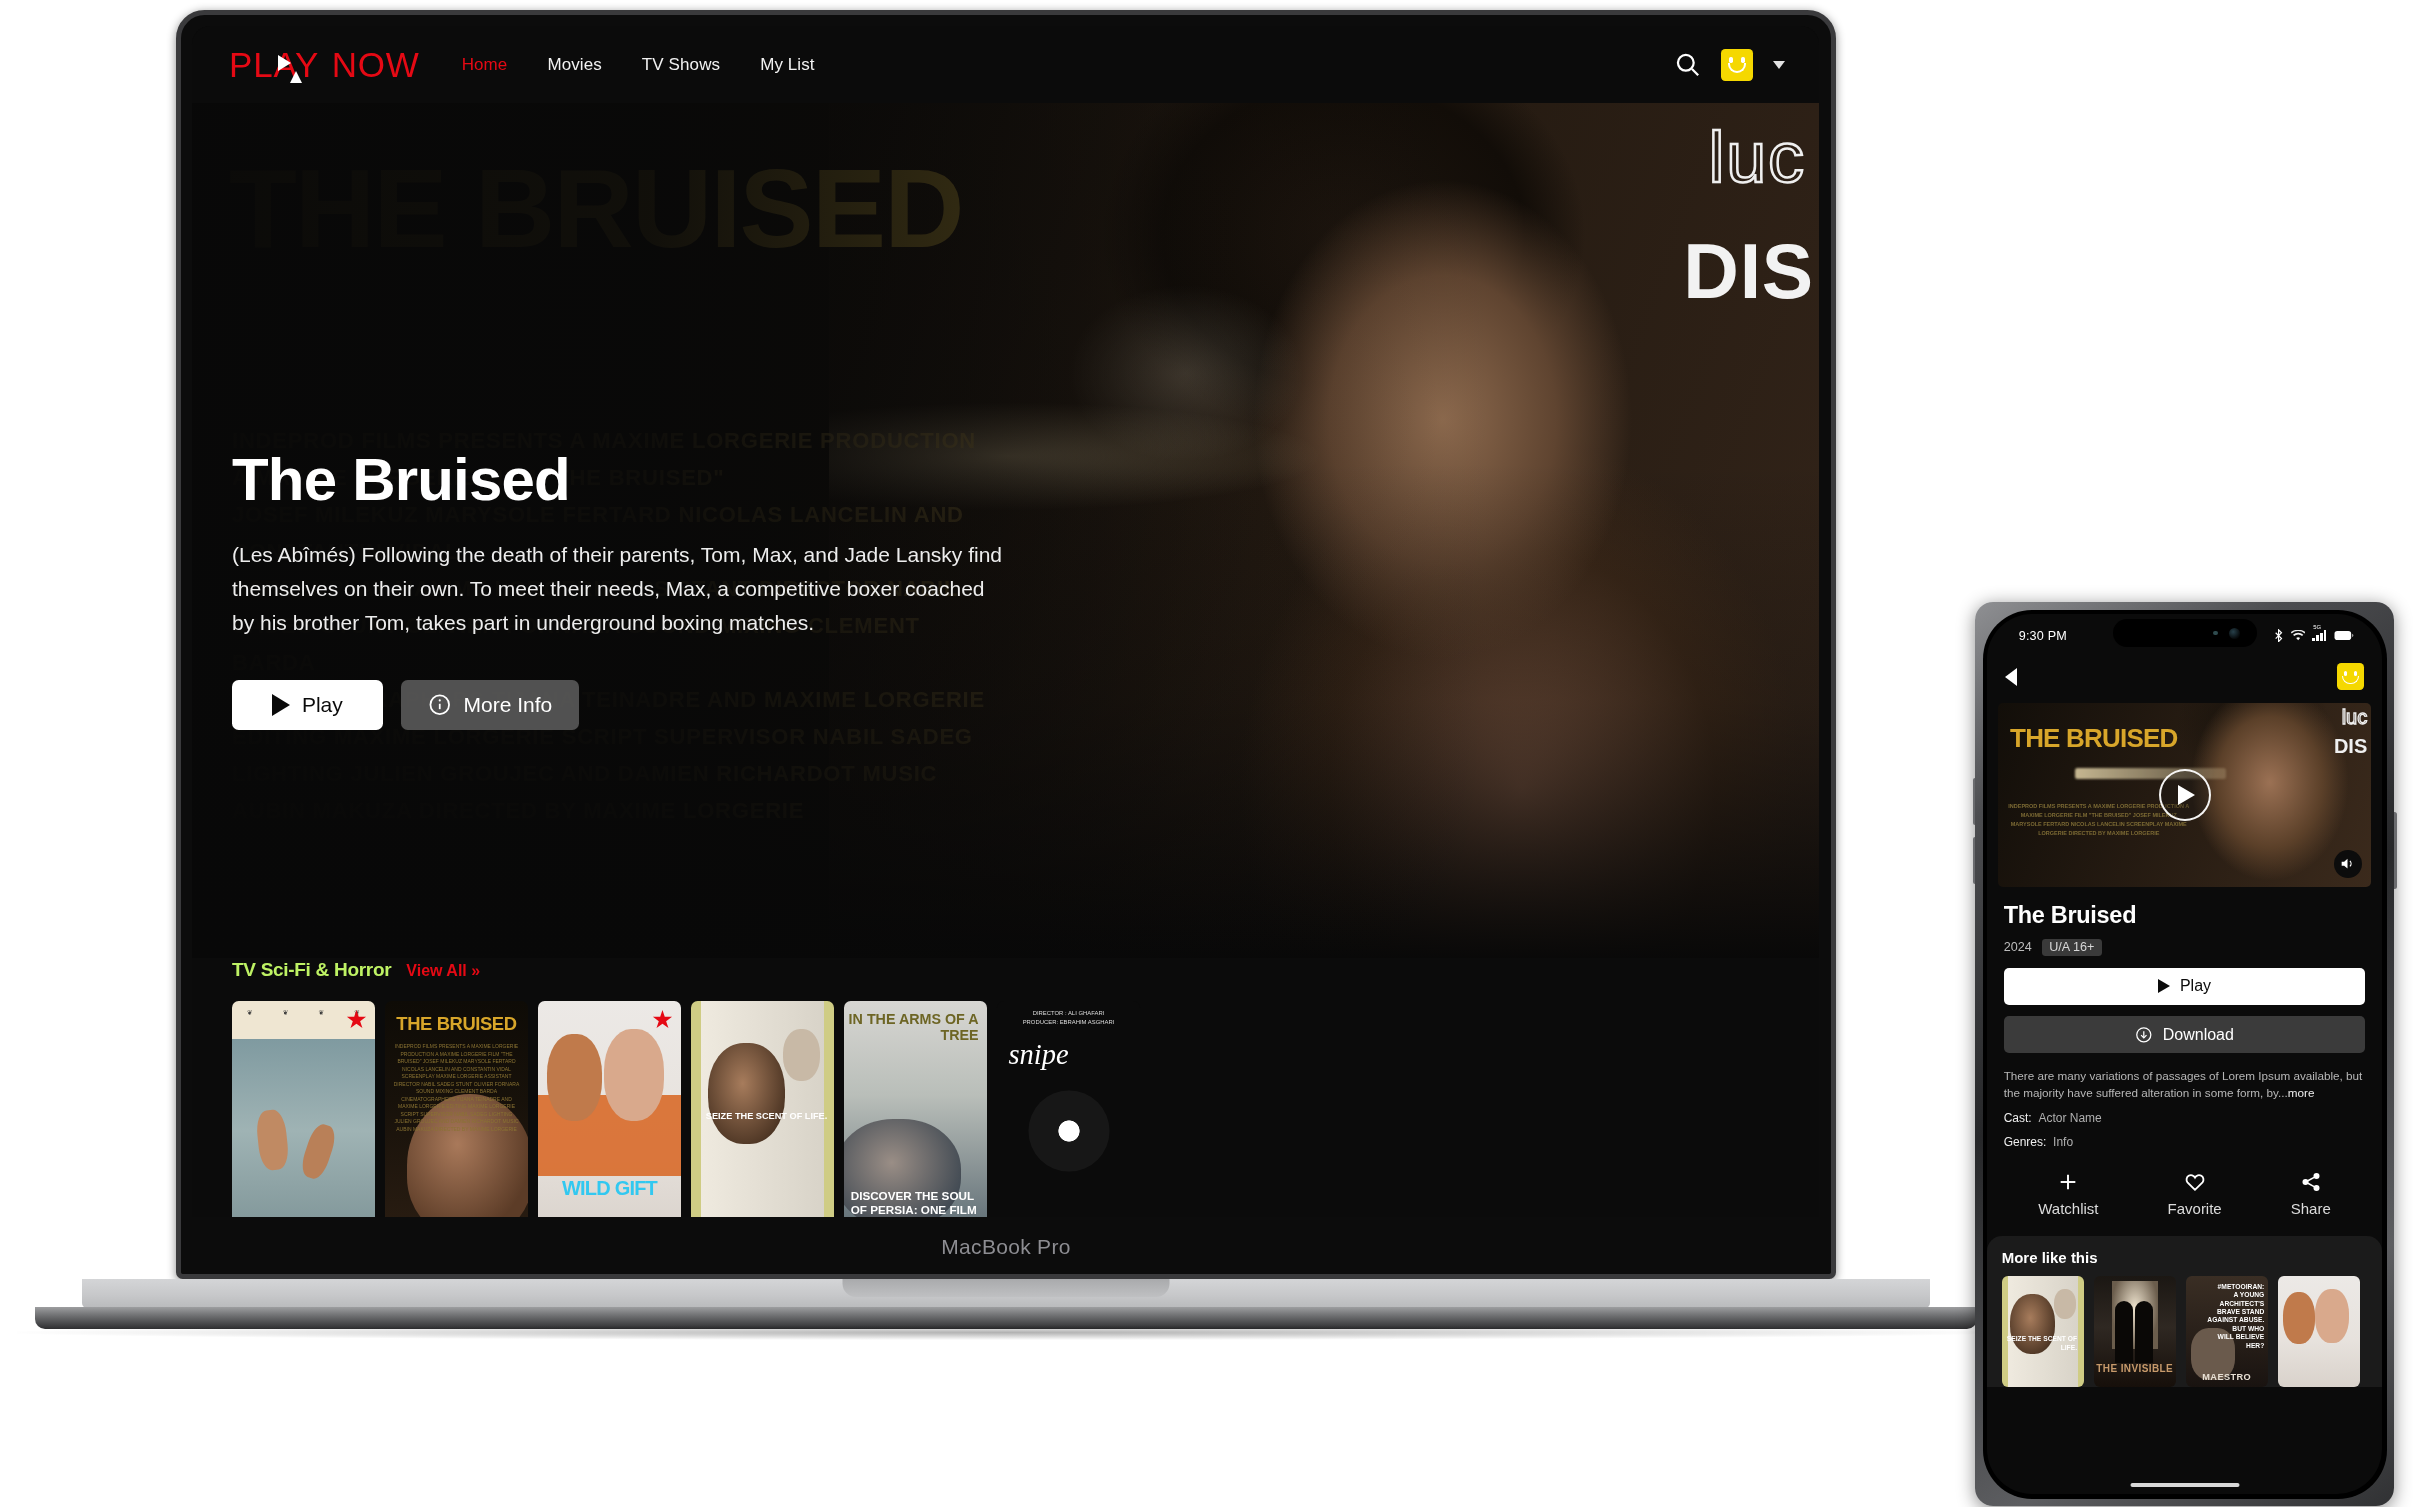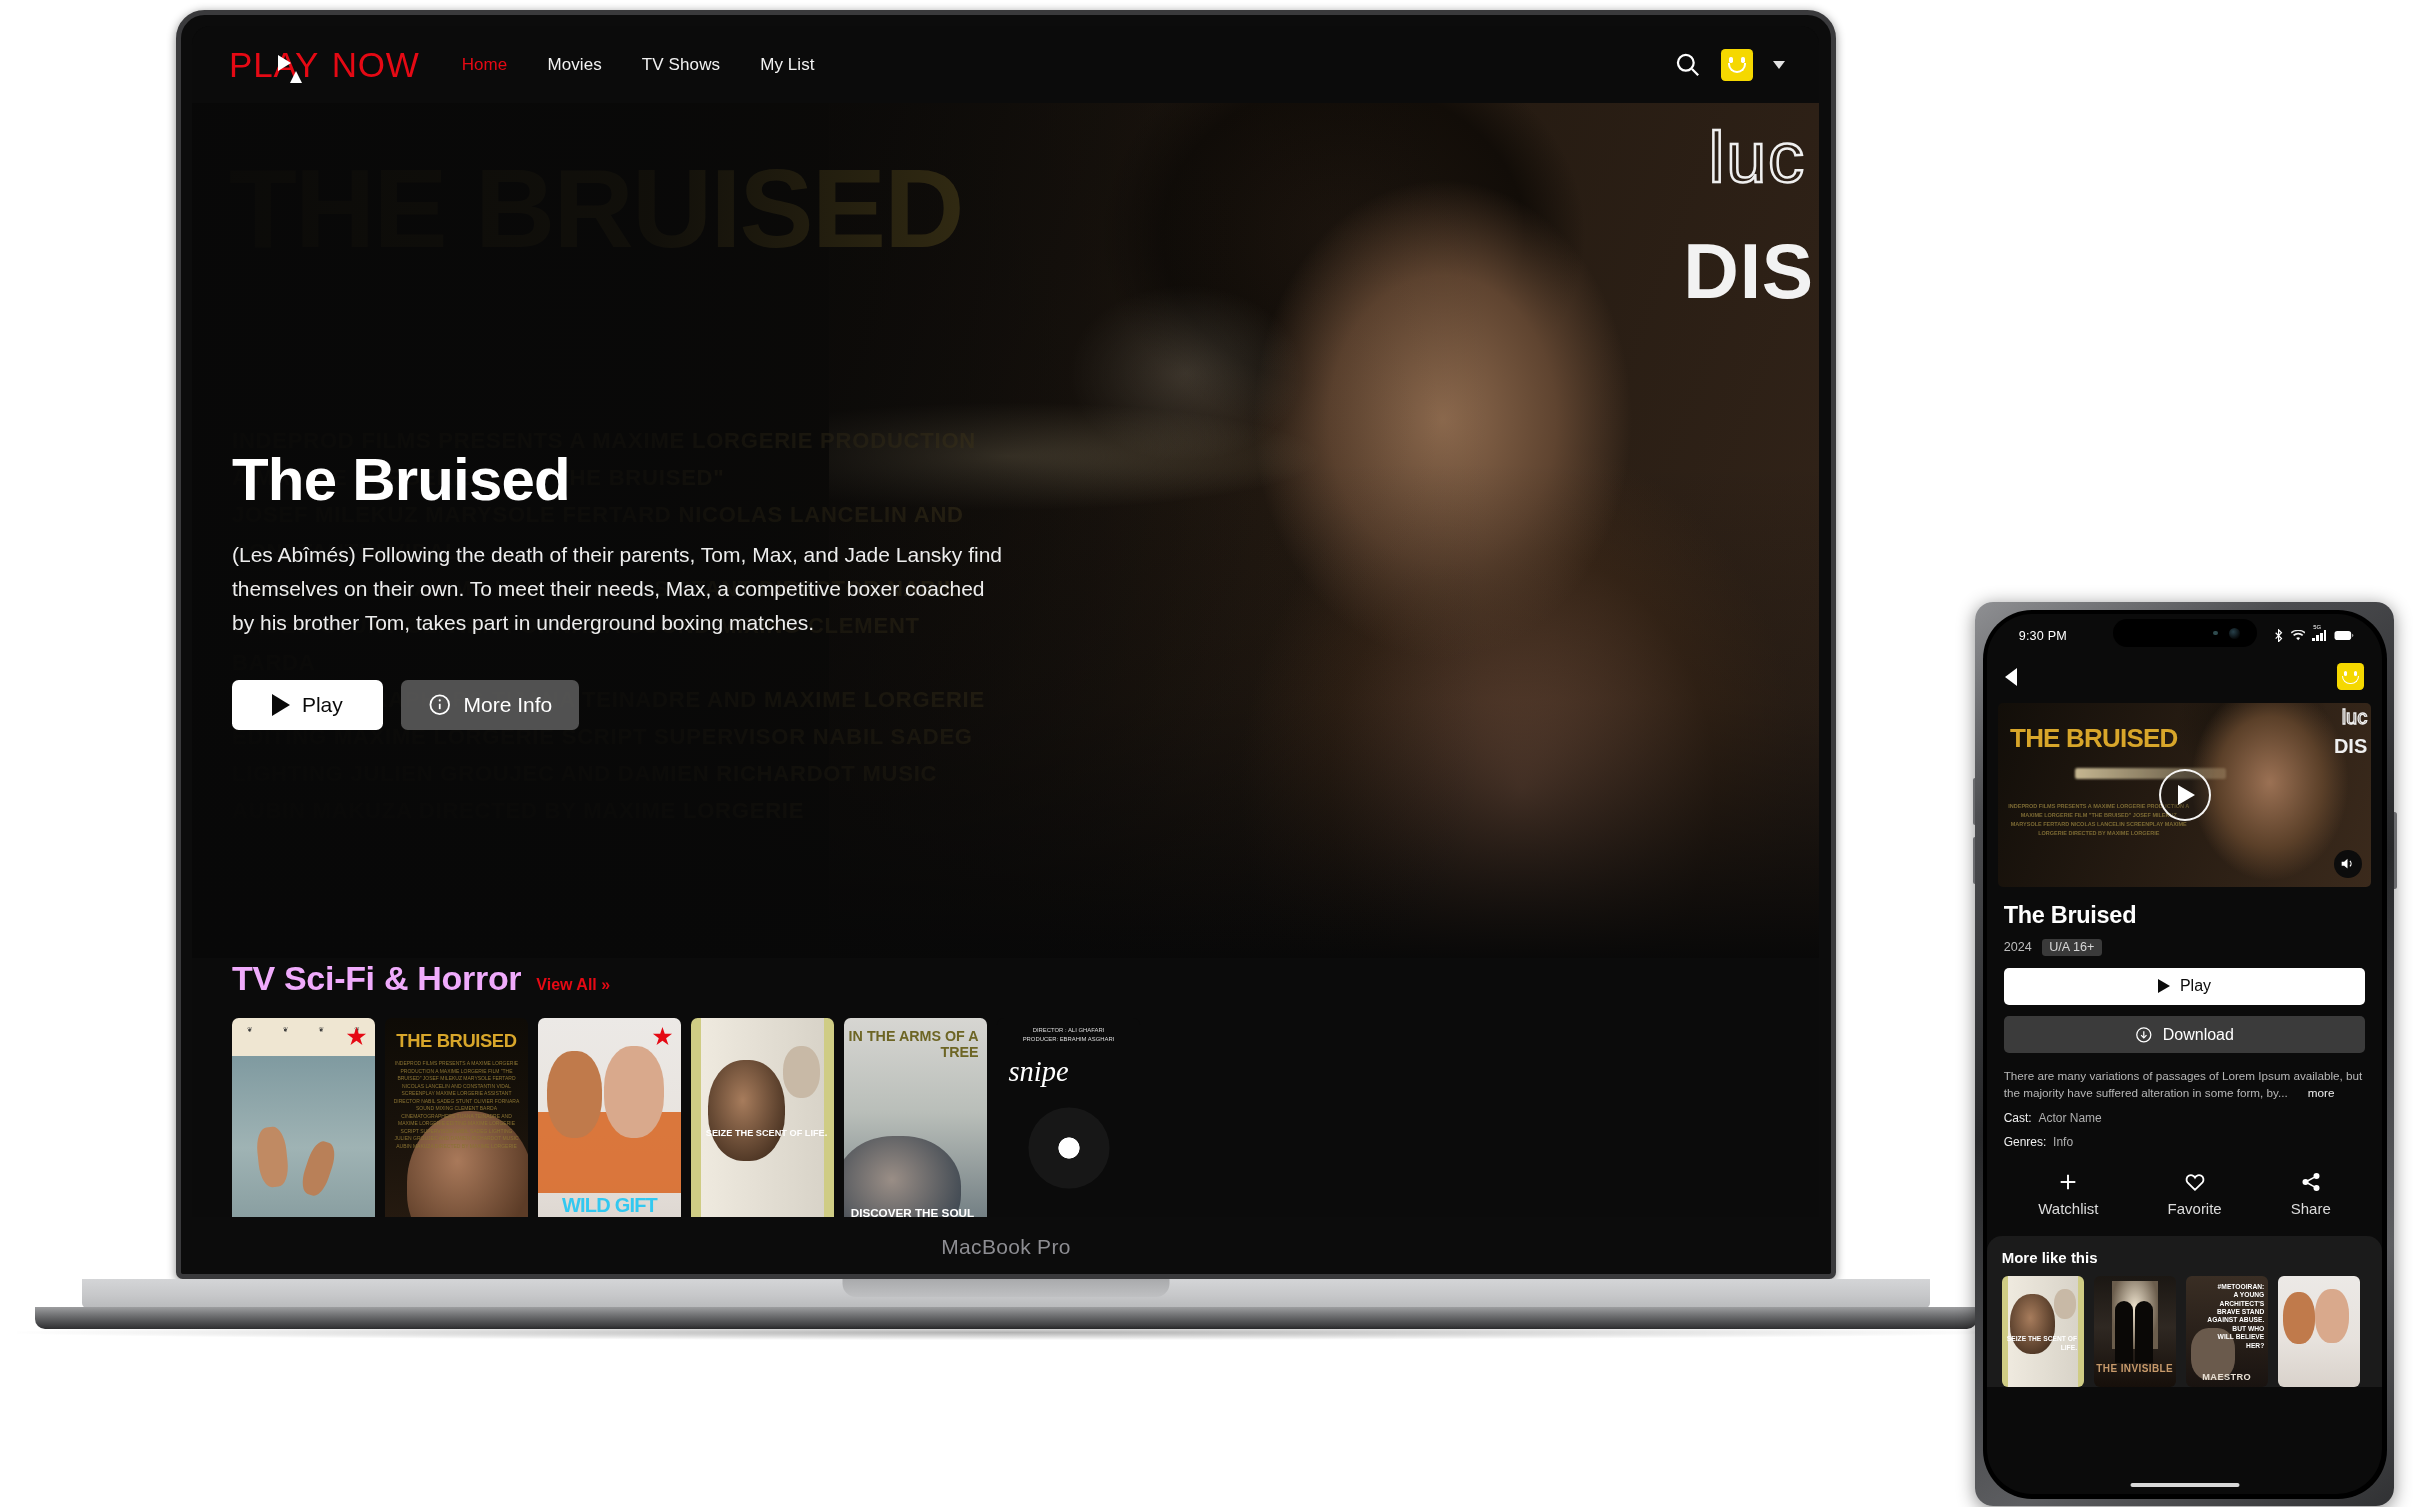--- a/index.html
+++ b/index.html
@@ -136,21 +136,21 @@
     border-radius: 6.7px; font-size: 21px; font-weight: 500; cursor: pointer; border: none;
   }
   .btn-play { background: #fff; color: #0a0a0a; min-width: 151px; justify-content: center; }
   .btn-info { background: rgba(109,109,110,.72); color: #fff; }
   .tri-play { width: 0; height: 0; border-top: 11px solid transparent;
     border-bottom: 11px solid transparent; border-left: 18.4px solid #0a0a0a; }
 
   
   .row-sect { position: absolute; left: 0; top: 933px; width: 100%; }
   .row-head { display: flex; align-items: baseline; gap: 15px; padding: 0 40px; }
-  .row-title { color: #f0abfc; font-size: 34px; font-weight: 700; letter-spacing: -0.3px; }
+  .row-title { color: #bef264; font-size: 19px; font-weight: 700; letter-spacing: -0.3px; }
   .row-viewall { color: #e50914; font-size: 16px; font-weight: 700; cursor: pointer; }
   .cards { display: flex; gap: 10px; padding: 20px 0 0 40px; }
   .card {
     position: relative; width: 143px; height: 236px; border-radius: 6.7px;
     overflow: hidden; flex: 0 0 auto; background: #151515;
   }
   .badge-star {
     position: absolute; top: 6.7px; right: 6.7px; width: 23.5px; height: 23.5px;
     color: #e50914; font-size: 25px; line-height: 23.5px; text-align: center;
   }
@@ -274,21 +274,21 @@
   .ph-body { padding: 15px 17px 0 17px; }
   .ph-title { color:#fff; font-size:23.5px; font-weight:700; letter-spacing:-0.3px; }
   .ph-meta { display:flex; align-items:center; gap:10px; margin-top: 10px; }
   .ph-year { color:#bdbdbd; font-size:12.6px; }
   .ph-rating { color:#d8d8d8; font-size:12.6px; background:#3a3a3a; border-radius:3.4px; padding: 1.7px 7.5px; }
   .ph-btn { display:flex; align-items:center; justify-content:center; gap:10px; height:37px;
     border-radius:5px; font-size:16px; font-weight:500; margin-top:11.7px; cursor:pointer; }
   .ph-btn.play { background:#fff; color:#0b0b0b; }
   .ph-btn.dl { background:#3b3b3b; color:#fff; }
   .ph-desc { color:#b7b7b7; font-size:11.7px; line-height:17px; margin-top:13.4px; }
-  .ph-desc .more { color:#efefef;margin-left:20px; }
+  .ph-desc .more { color:#efefef; }
   .ph-kv { color:#efefef; font-size:12px; margin-top:10px; }
   .ph-kv span.v { color:#b0b0b0; margin-left:6.7px; }
   .ph-actions { display:flex; justify-content:space-around; margin-top:22px; }
   .ph-act { display:flex; flex-direction:column; align-items:center; gap:7.5px; cursor:pointer; }
   .ph-act .lbl { color:#dcdcdc; font-size:15px; }
   .ph-more { margin: 18.4px 0 0 0; background:#1b1b1b; border-radius:15px 15px 0 0; padding:13.4px 0 0 15px; }
   .ph-more-t { color:#fff; font-size:15px; font-weight:700; }
   .ph-more-row { display:flex; gap:10px; margin-top:10px; }
   .ph-more-row .card { width:82px; height:111px; border-radius:5.9px; }
   .ph-home-ind { position:absolute; left:50%; transform:translateX(-50%); bottom:7.5px;

